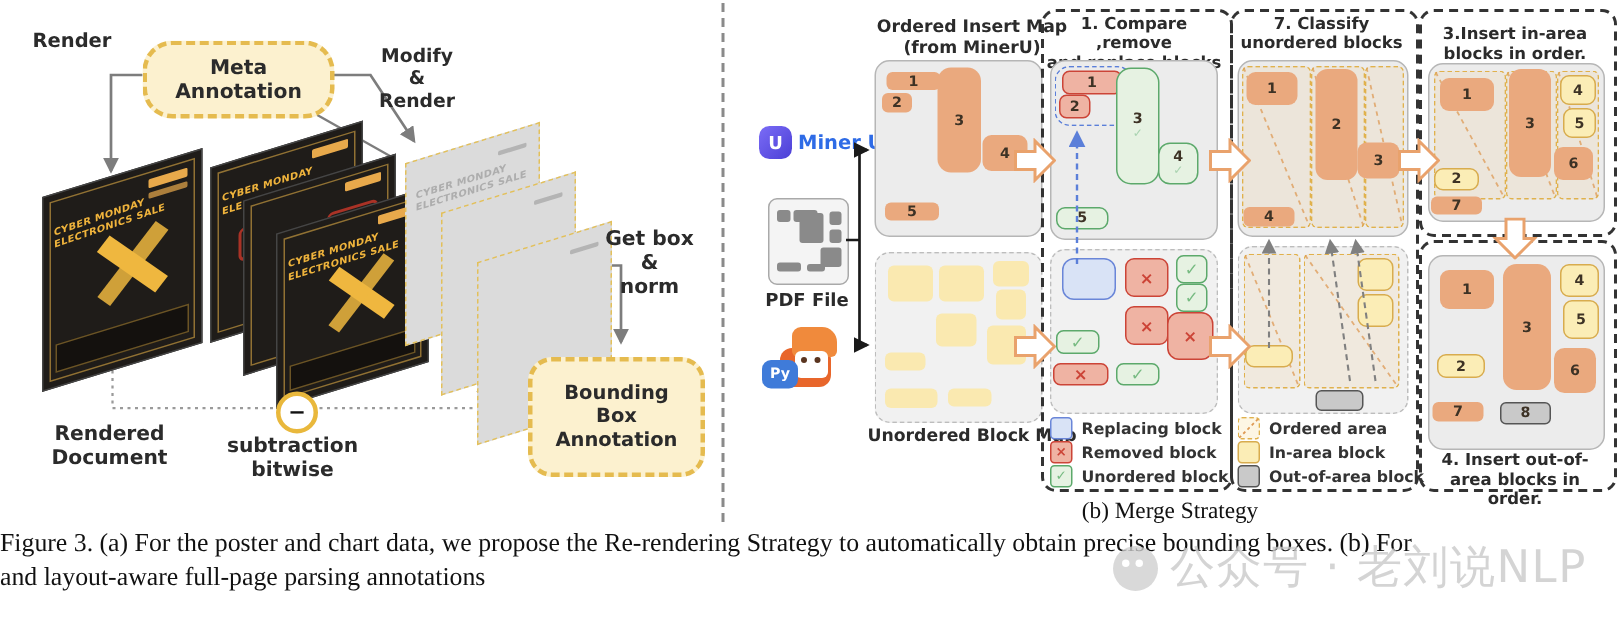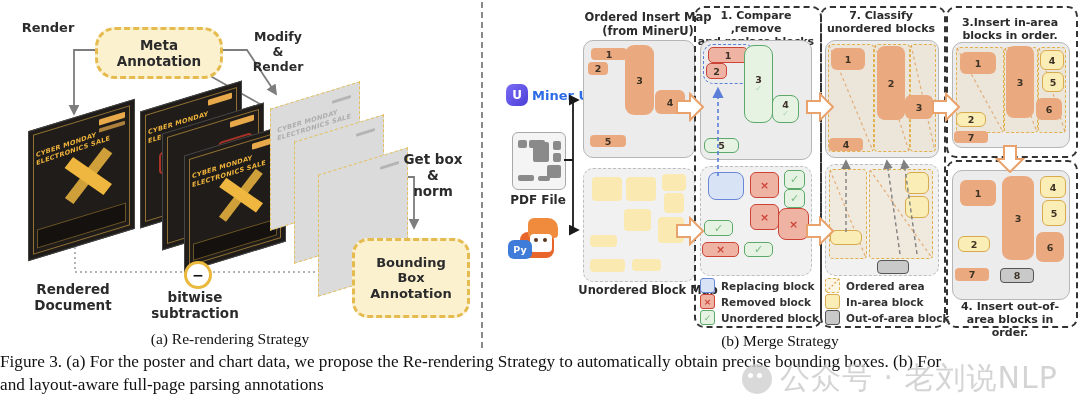--- a/index.html
+++ b/index.html
@@ -166,36 +166,35 @@
 
     <div class="minus-circle" style="left:184px;top:261px;">
       <span>−</span>
     </div>
 
     <div class="lbl" style="left:18px;top:282px;width:110px;font-size:13.5px;">
       <div>Rendered</div>
       <div>Document</div>
     </div>
     <div class="lbl" style="left:135px;top:290px;width:120px;font-size:13.5px;">
+      <div>subtraction</div>
       <div>bitwise</div>
-      <div>subtraction</div>
     </div>
     <div class="lbl" style="left:398px;top:152px;width:70px;font-size:13.5px;">
       <div>Get box</div>
       <div>&amp;</div>
       <div>norm</div>
     </div>
 
     <div class="ybox" style="left:352px;top:238px;width:112px;height:74px;font-size:13px;">
       <span>Bounding</span>
       <span>Box</span>
       <span>Annotation</span>
     </div>
 
-    <div class="lbl serif" style="left:0;top:330px;width:460px;font-size:15.5px;font-weight:400;">(a) Re-rendering Strategy</div>
   </div>
 
   <div class="abs" style="left:481px;top:2px;height:346px;border-left:2px dashed #8a8a8a;"></div>
 
   <div class="abs" style="left:482px;top:0;width:598px;height:350px;"></div>
 
   <svg class="abs" style="left:0;top:0;z-index:5;pointer-events:none;" width="1080" height="350">
     <defs>
       <marker id="mblk" markerWidth="7" markerHeight="7" refX="5" refY="3" orient="auto">
           <path d="M0,0 L6,3 L0,6 Z" fill="#1a1a1a"></path>

